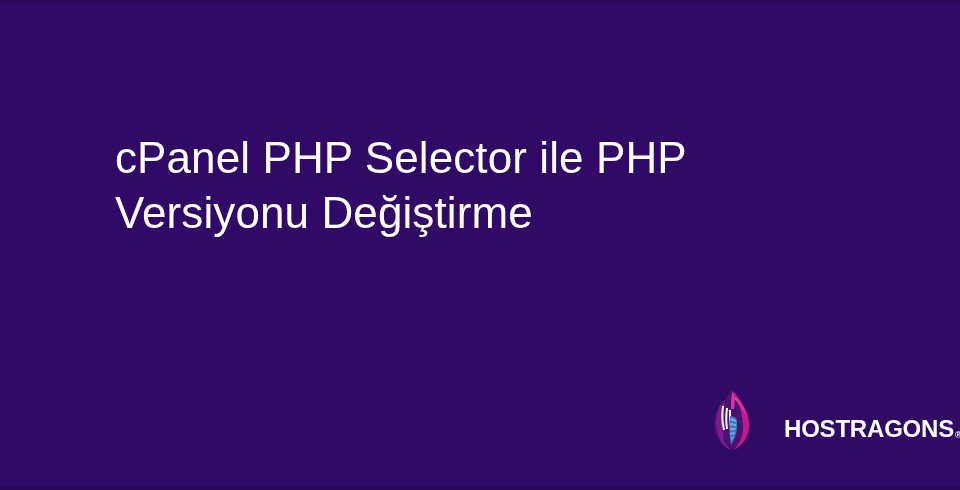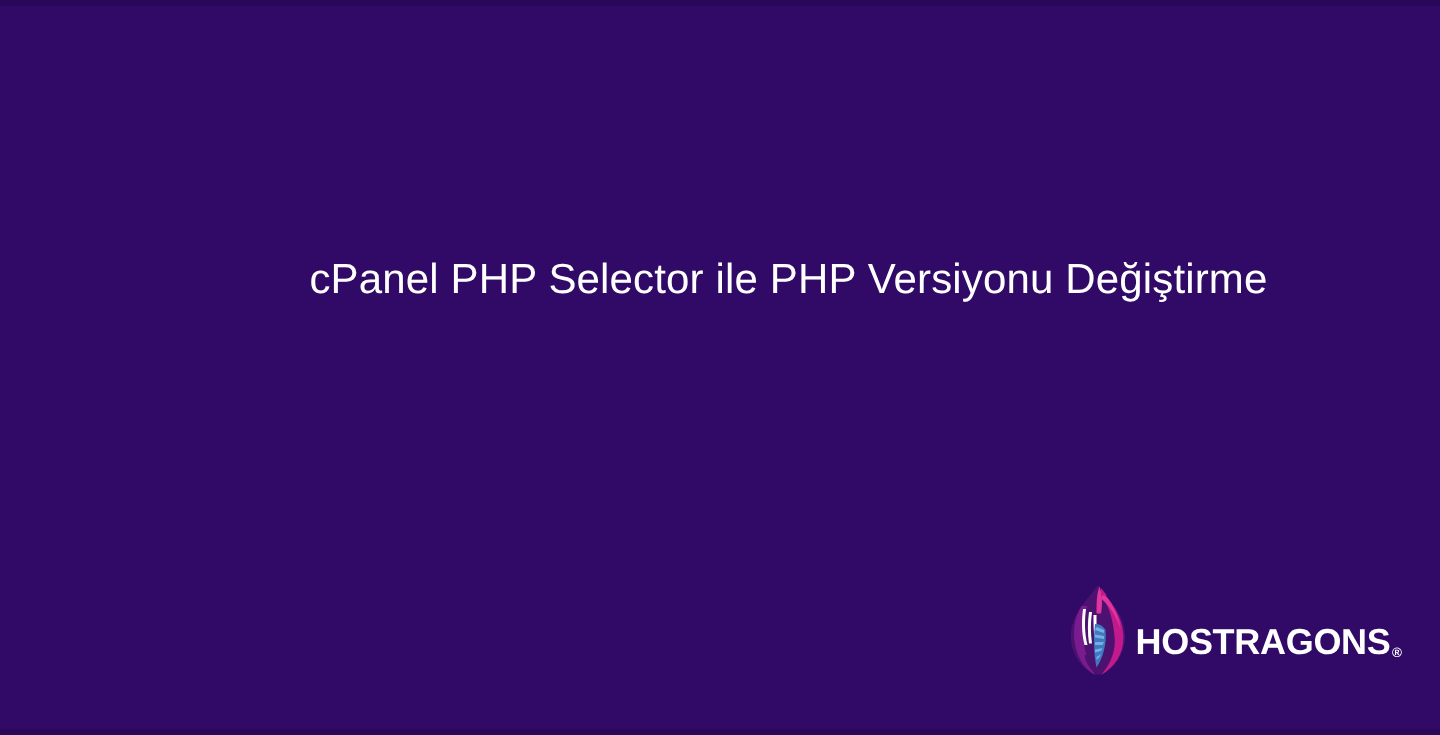--- a/index.html
+++ b/index.html
@@ -43,24 +43,24 @@
     width: 960px;
     height: 370px;
     display: flex;
     align-items: center;
     justify-content: center;
   }
   .title {
     width: 730px;
     margin: 0;
     padding: 0;
-    text-align: right;
+    text-align: left;
     color: #FFFFFF;
     font-family: "Liberation Sans", sans-serif;
-    font-size: 28px;
+    font-size: 44px;
     font-weight: 400;
     line-height: 55px;
     letter-spacing: 0.1px;
     white-space: pre-wrap;
   }
 
   
   .logo {
     position: absolute;
     left: 708px;
@@ -69,21 +69,21 @@
     display: flex;
     align-items: center;
   }
   .logo-mark {
     width: 48px;
     height: 62px;
     display: block;
     flex: 0 0 auto;
   }
   .logo-word {
-    margin-left: 1px;
+    margin-left: 28px;
     display: flex;
     align-items: flex-end;
     color: #FFFFFF;
   }
   .logo-word-text {
     font-family: "Liberation Sans", sans-serif;
     font-size: 24px;
     font-weight: 700;
     letter-spacing: -0.2px;
     line-height: 24px;

